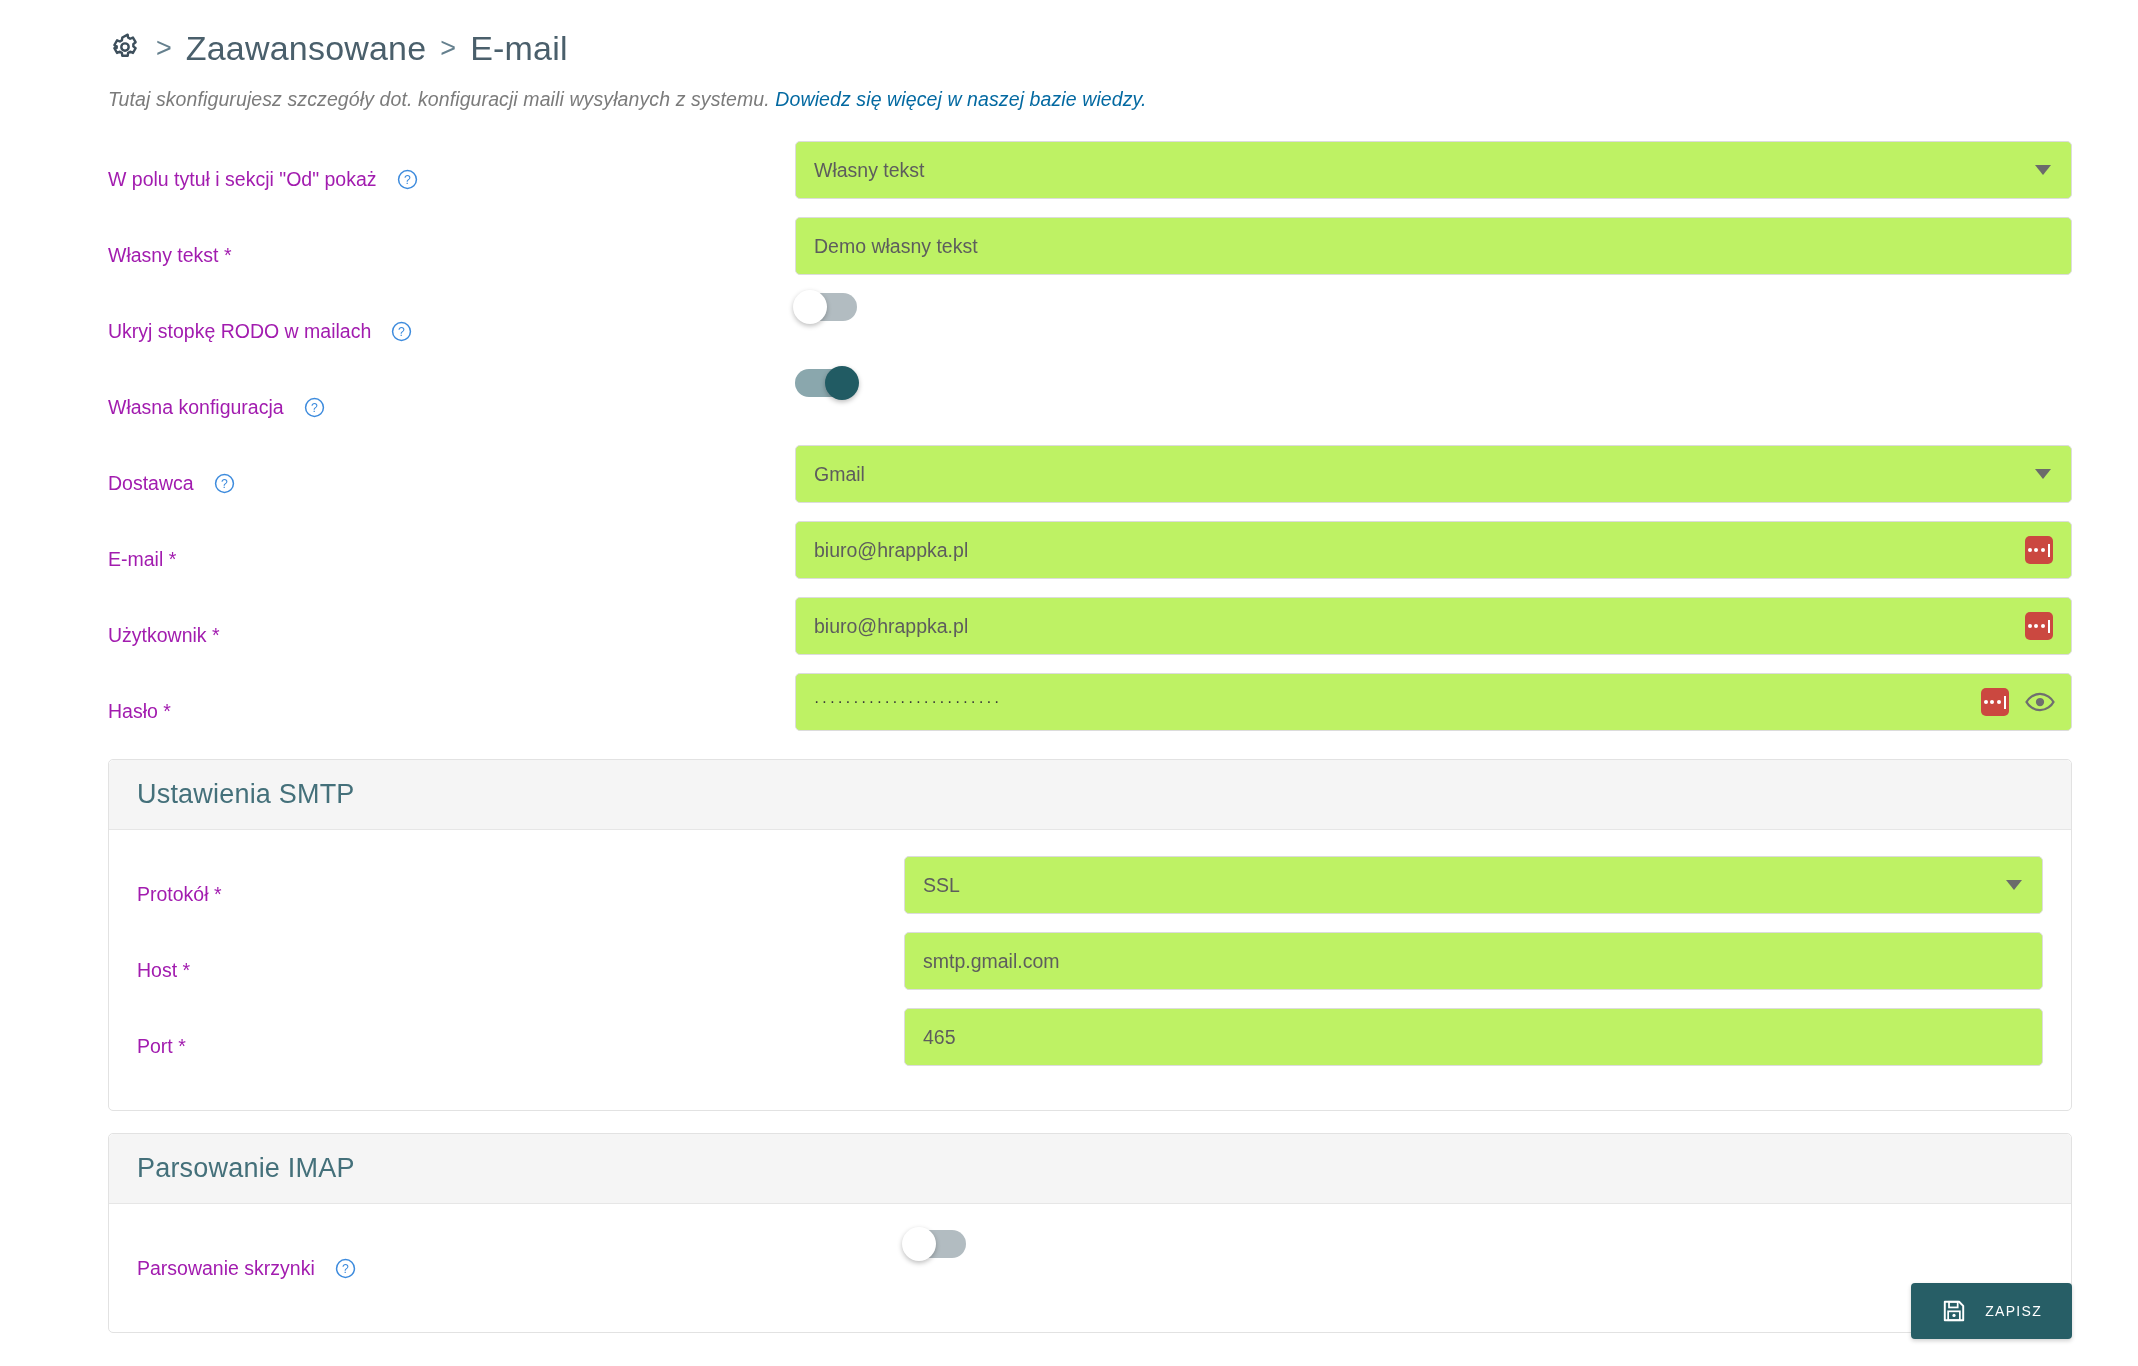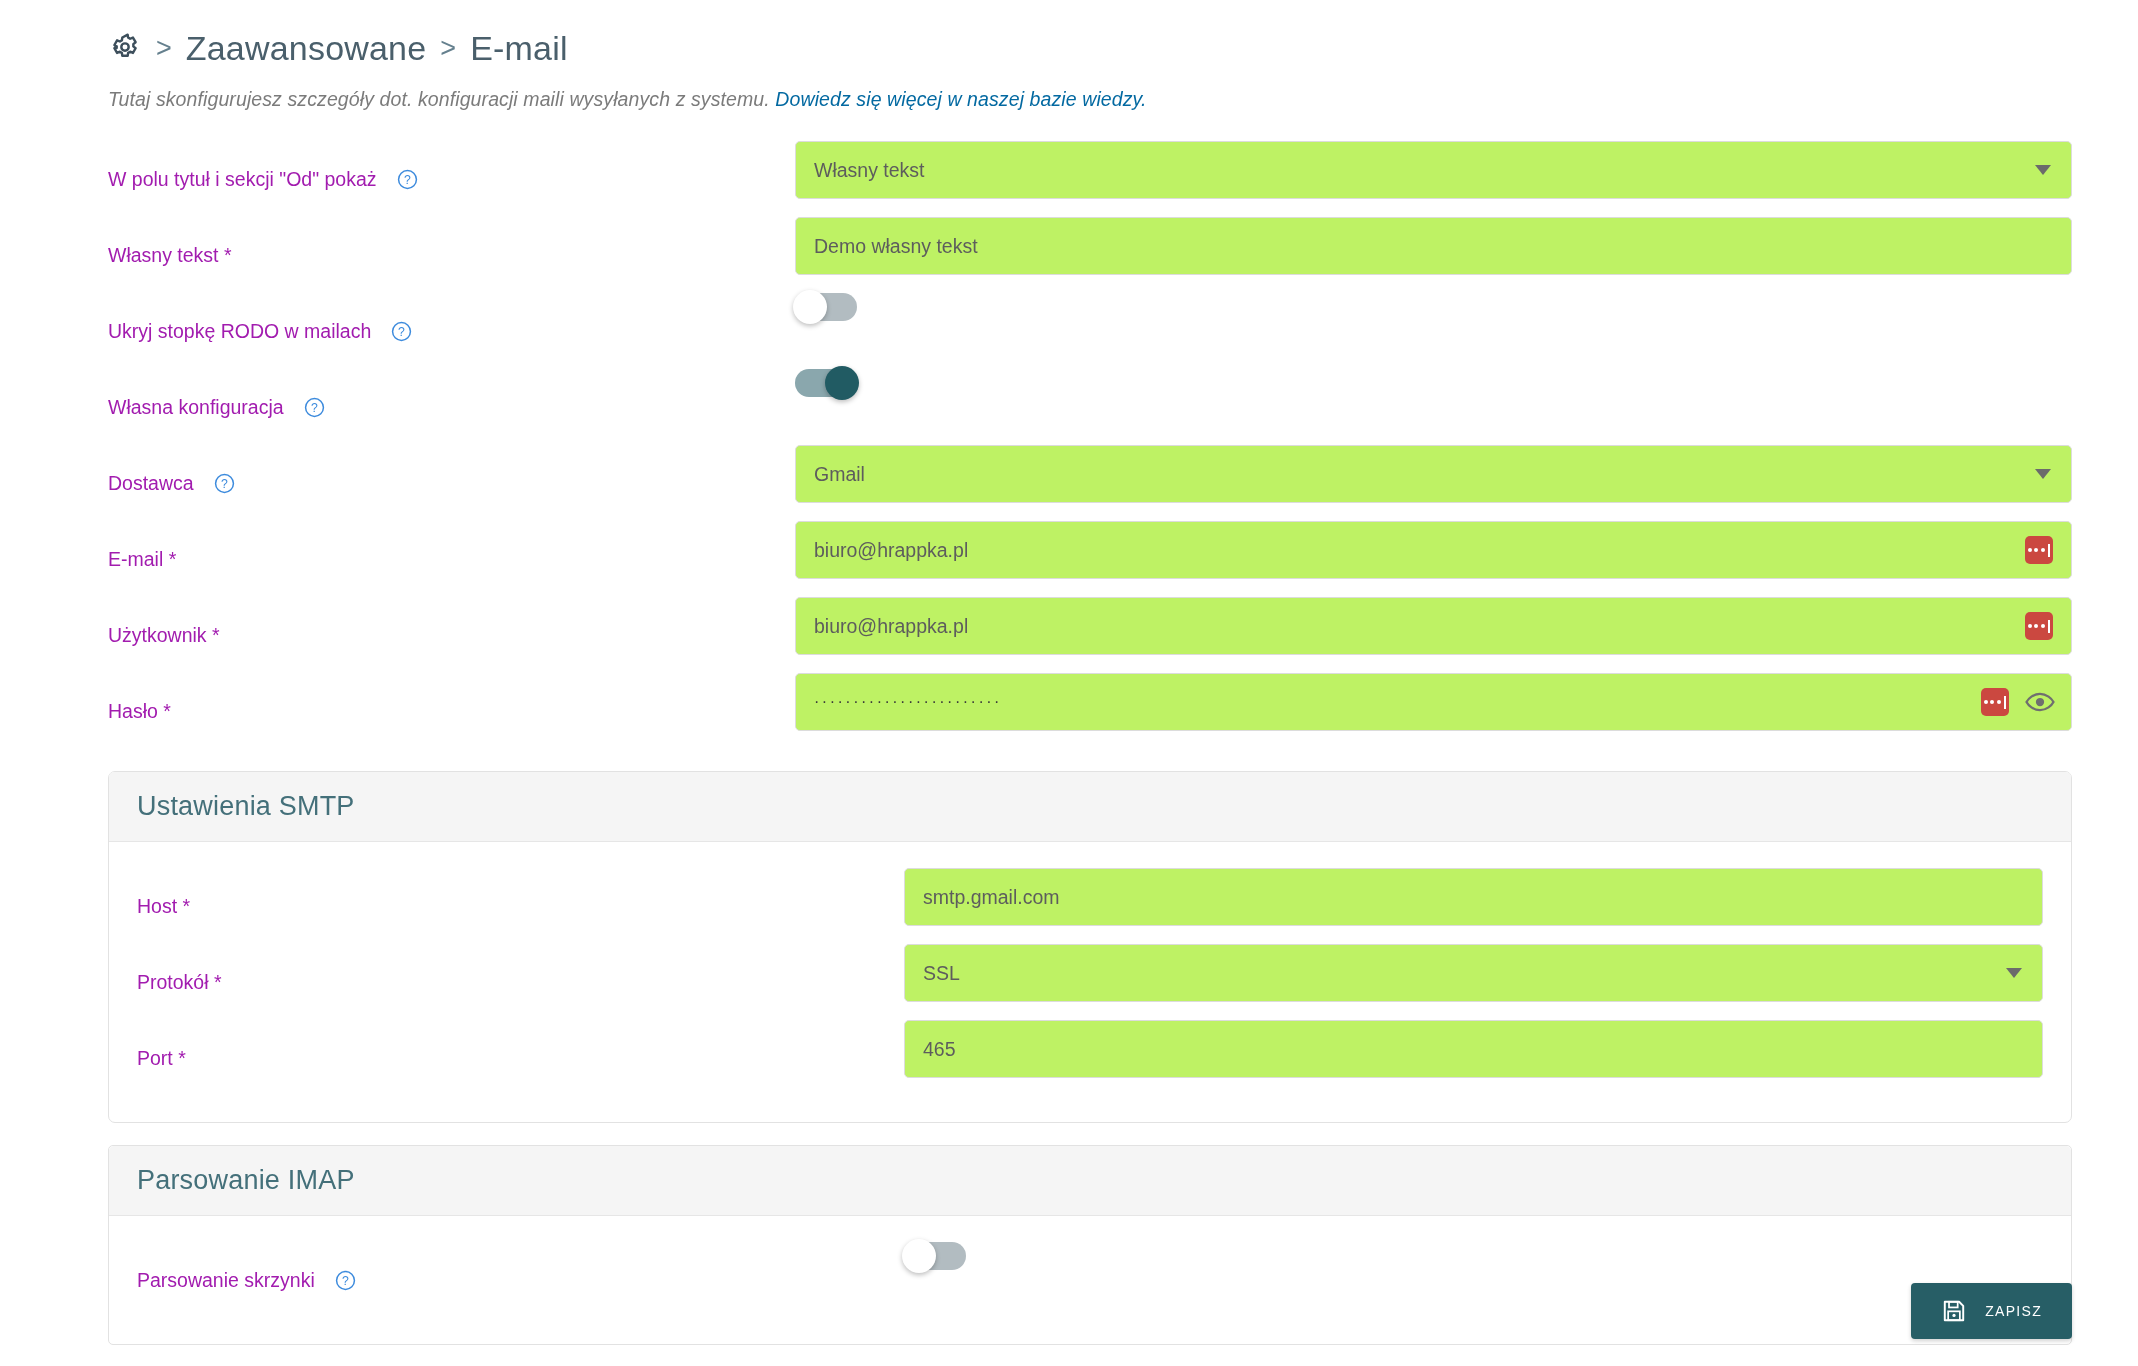--- a/index.html
+++ b/index.html
@@ -399,45 +399,45 @@
         </span>
         <svg class="eye-icon" viewBox="0 0 24 24">
           <path d="M12 5.5C6.8 5.5 2.6 9.3 1.2 12c1.4 2.7 5.6 6.5 10.8 6.5S21.4 14.7 22.8 12C21.4 9.3 17.2 5.5 12 5.5z" fill="none" stroke="#6f6f6f" stroke-width="1.8"></path>
           <circle cx="12" cy="12" r="3.3" fill="#6f6f6f"></circle>
         </svg>
       </div>
     </div>
   </div>
 </div>
 
-<div class="panel" style="margin-top:22px;border-radius:7px;">
+<div class="panel" style="margin-top:10px;">
   <div class="panel-head">
     <span class="panel-title">Ustawienia SMTP</span>
   </div>
   <div class="panel-body">
-
-    <div class="row">
-      <div class="row-label h-input">
-        <span>Host *</span>
-      </div>
-      <div class="row-control">
-        <div class="field">
-          <span class="value">smtp.gmail.com</span>
-        </div>
-      </div>
-    </div>
 
     <div class="row">
       <div class="row-label h-input">
         <span>Protokół *</span>
       </div>
       <div class="row-control">
         <div class="field select">
           <span class="value">SSL</span>
           <span class="caret"></span>
+        </div>
+      </div>
+    </div>
+
+    <div class="row">
+      <div class="row-label h-input">
+        <span>Host *</span>
+      </div>
+      <div class="row-control">
+        <div class="field">
+          <span class="value">smtp.gmail.com</span>
         </div>
       </div>
     </div>
 
     <div class="row">
       <div class="row-label h-input">
         <span>Port *</span>
       </div>
       <div class="row-control">
         <div class="field">

